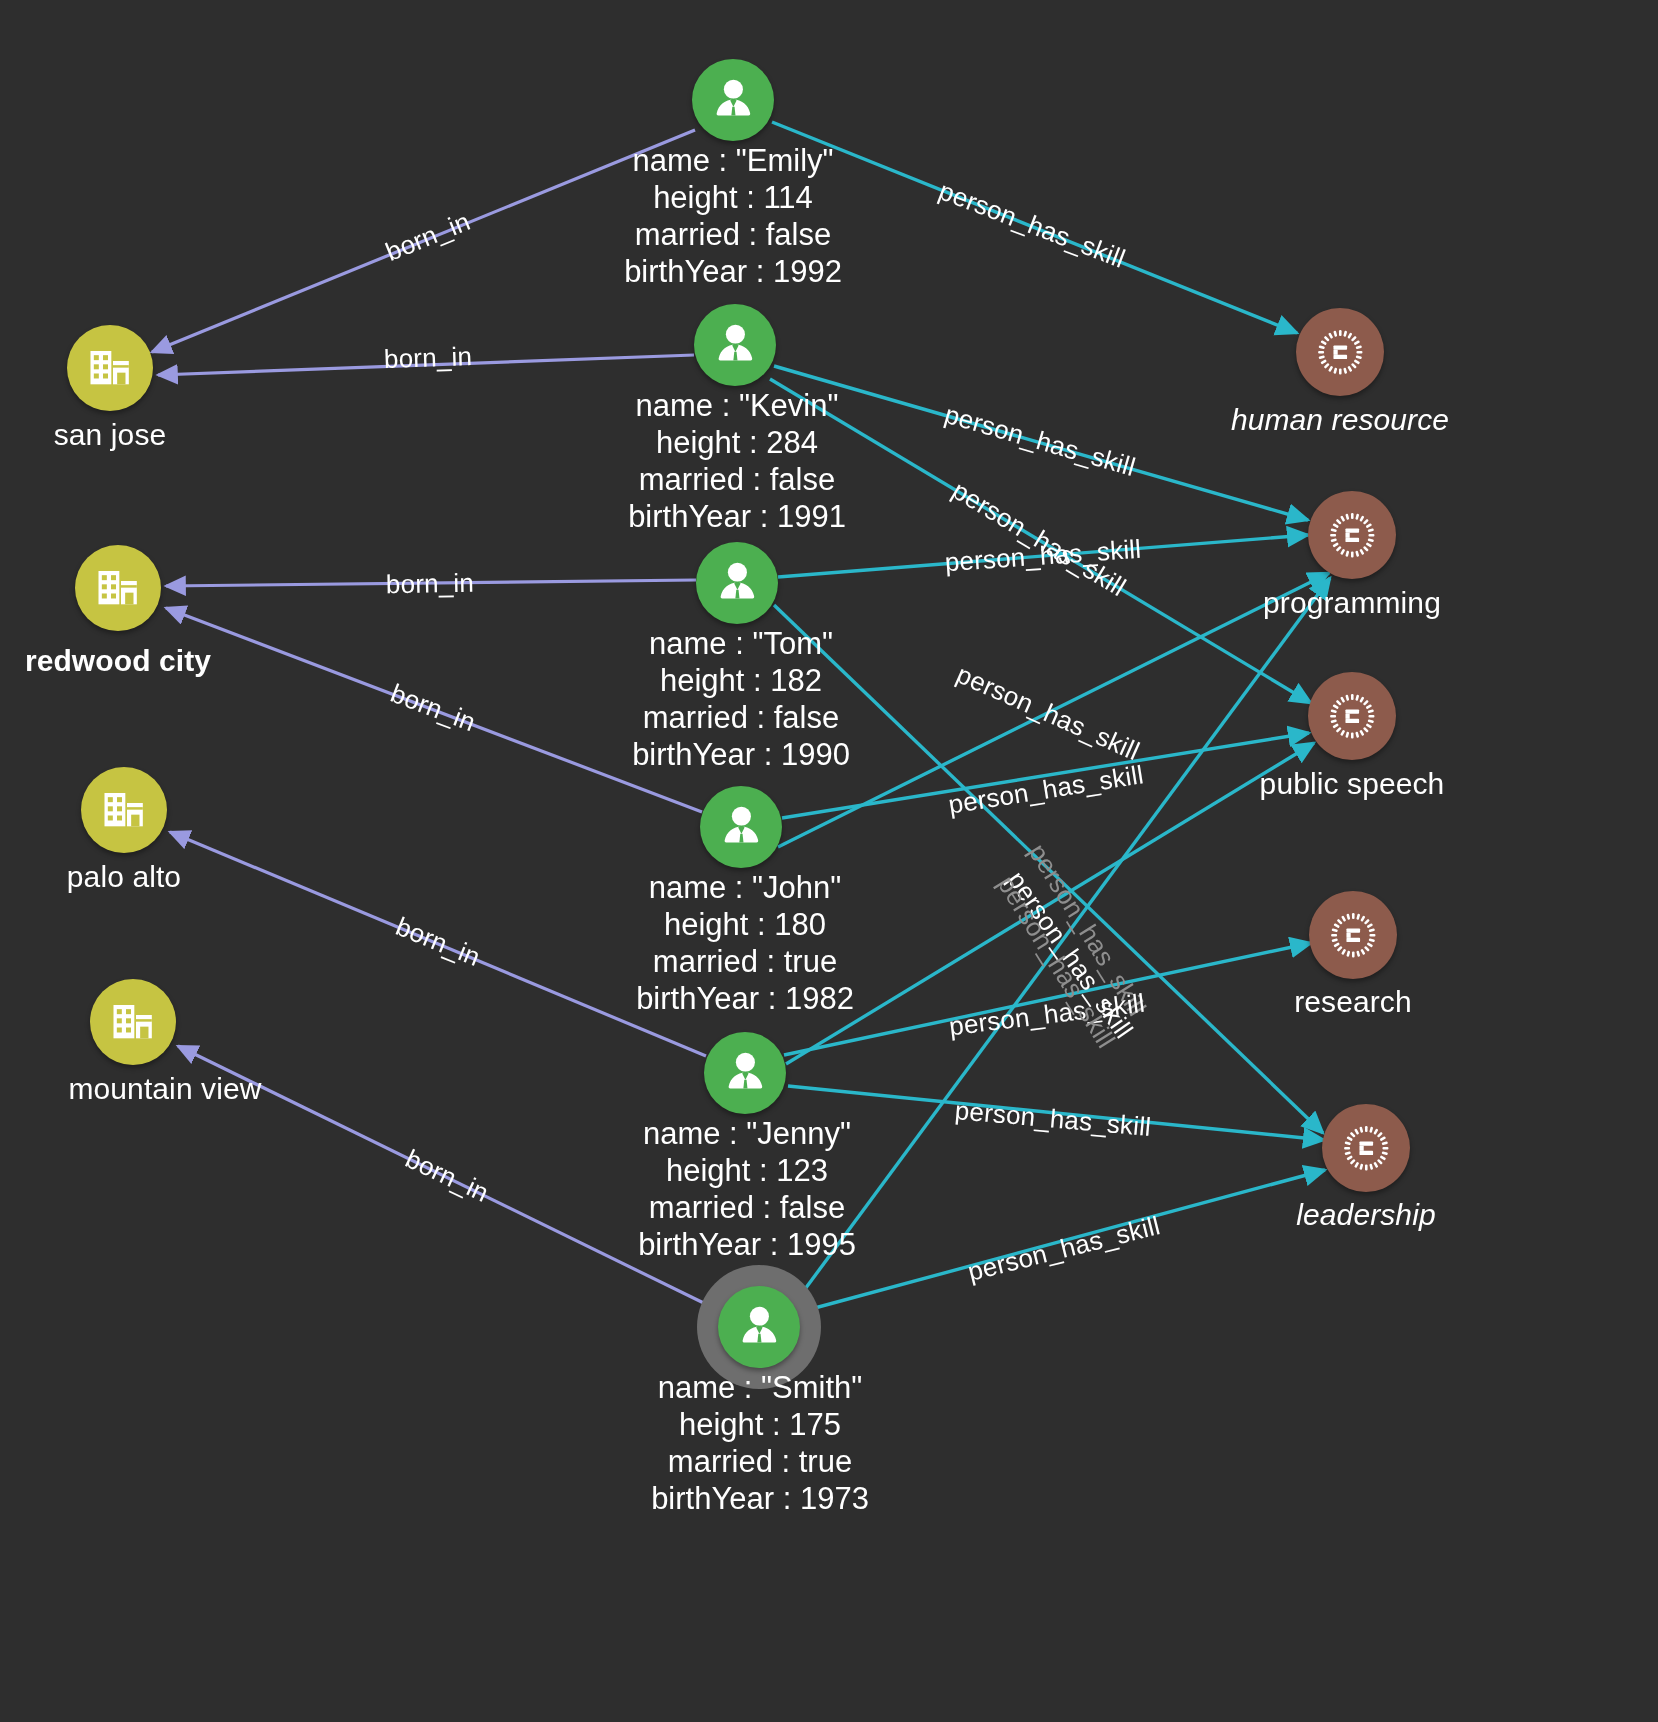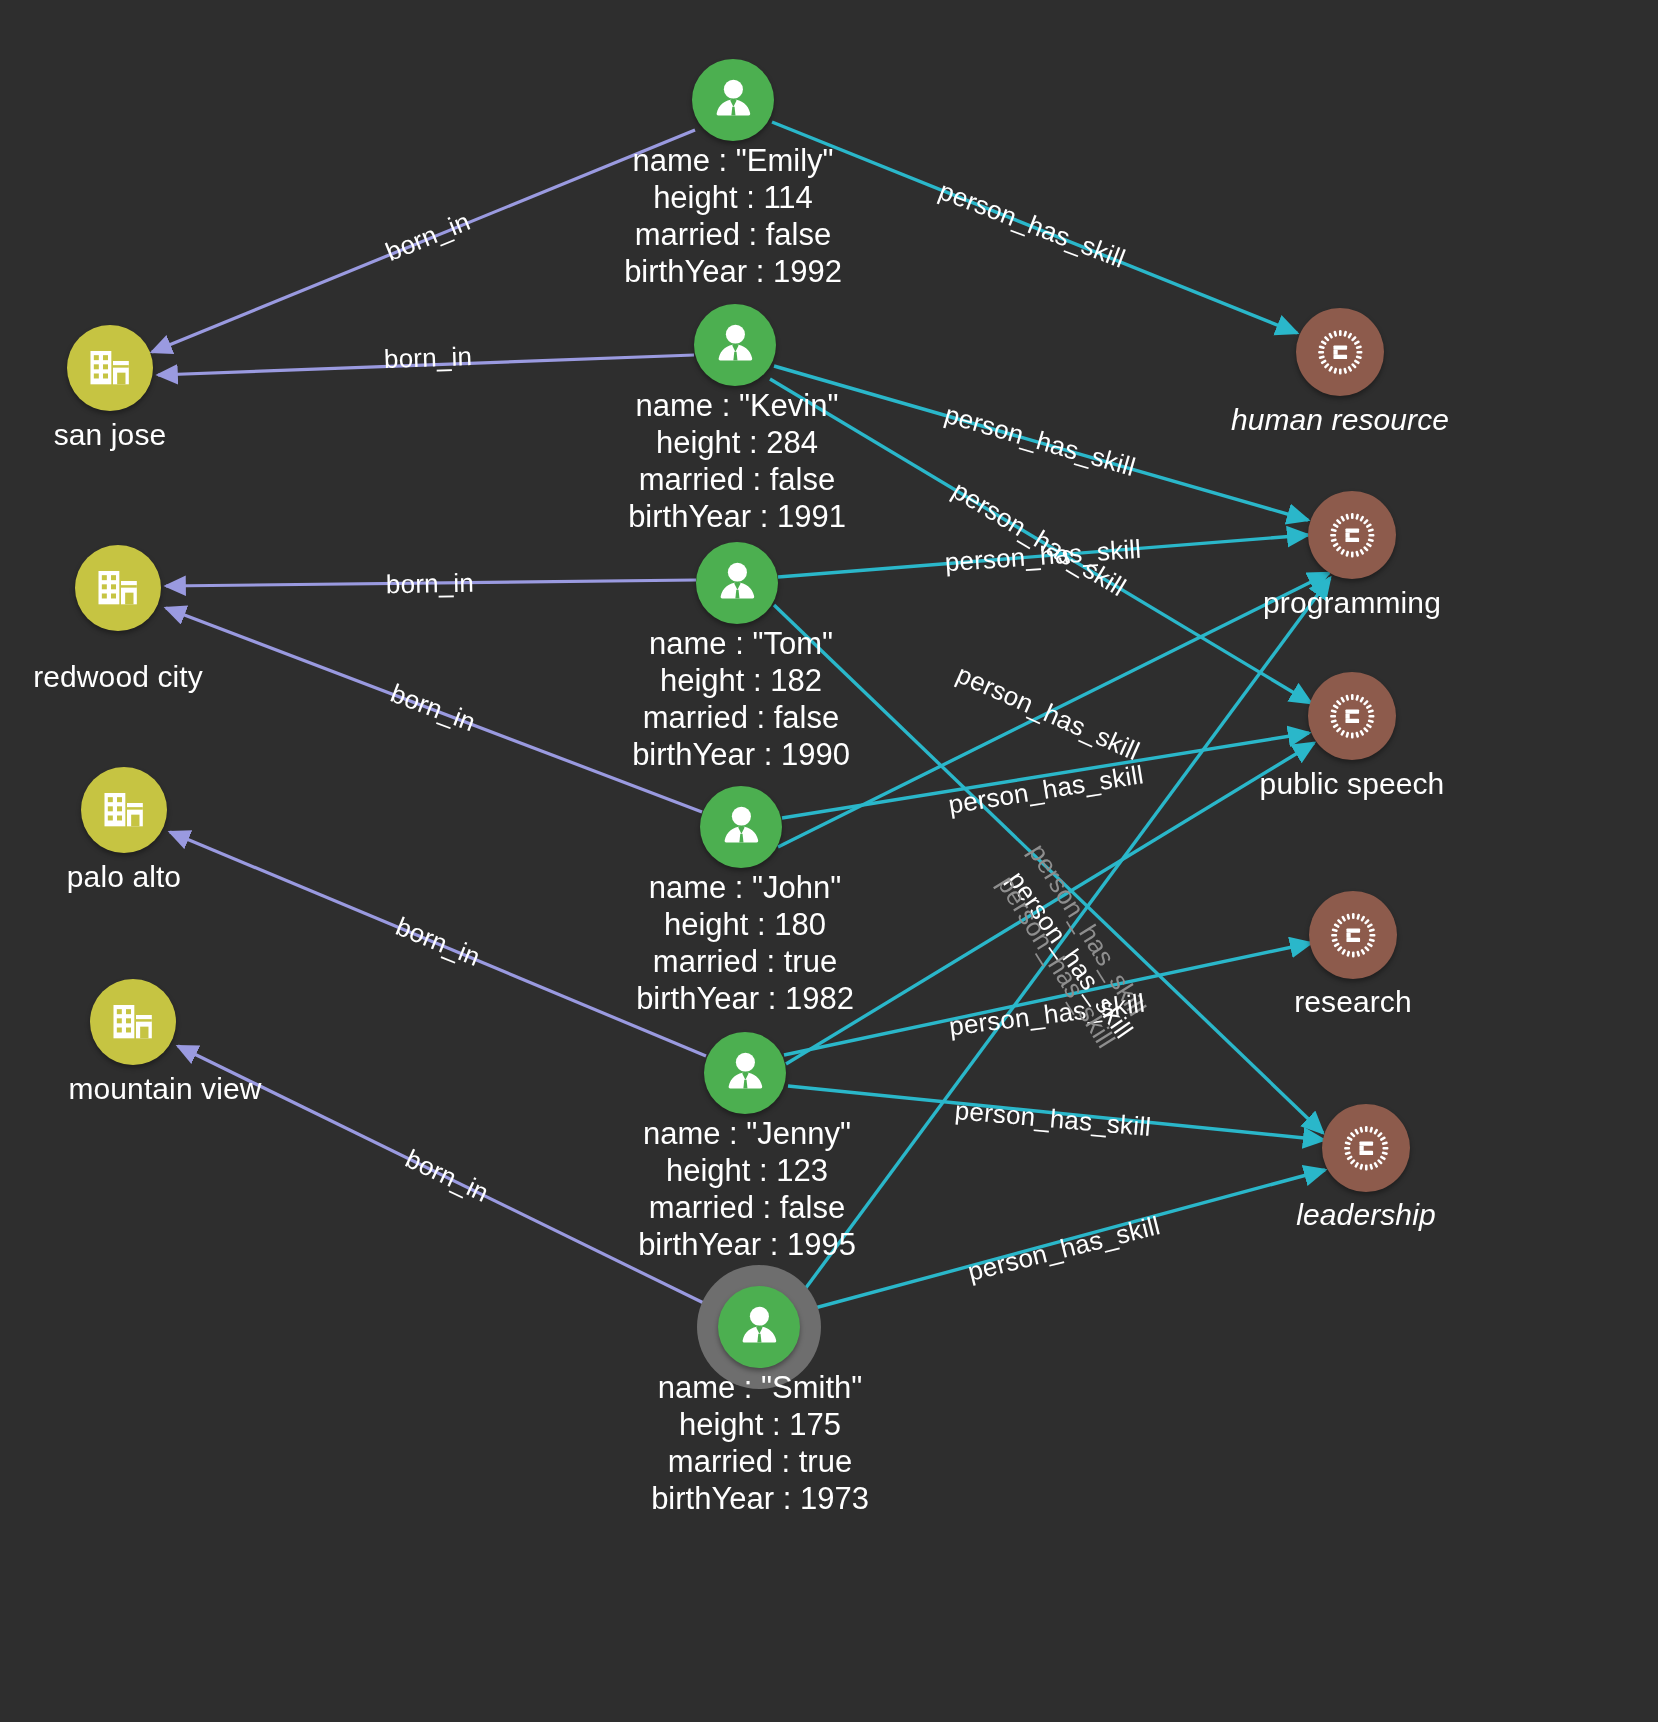--- a/index.html
+++ b/index.html
@@ -184,21 +184,21 @@
         <svg class="node-icon" viewBox="0 0 64 64">
           <use href="#sym-city-icon"></use>
         </svg>
       </div>
       <div class="node-label" style="left: 110px; top: 418px;">san jose</div>
       <div class="node" style="height: 86px; width: 86px; left: 118px; top: 588px; background: rgb(198, 196, 66);">
         <svg class="node-icon" viewBox="0 0 64 64">
           <use href="#sym-city-icon"></use>
         </svg>
       </div>
-      <div class="node-label" style="left: 118px; top: 660px;">redwood city</div>
+      <div class="node-label" style="left: 118px; top: 644px; font-weight: bold;">redwood city</div>
       <div class="node" style="height: 86px; width: 86px; left: 124px; top: 810px; background: rgb(198, 196, 66);">
         <svg class="node-icon" viewBox="0 0 64 64">
           <use href="#sym-city-icon"></use>
         </svg>
       </div>
       <div class="node-label" style="left: 124px; top: 860px;">palo alto</div>
       <div class="node" style="height: 86px; width: 86px; left: 133px; top: 1022px; background: rgb(198, 196, 66);">
         <svg class="node-icon" viewBox="0 0 64 64">
           <use href="#sym-city-icon"></use>
         </svg>

